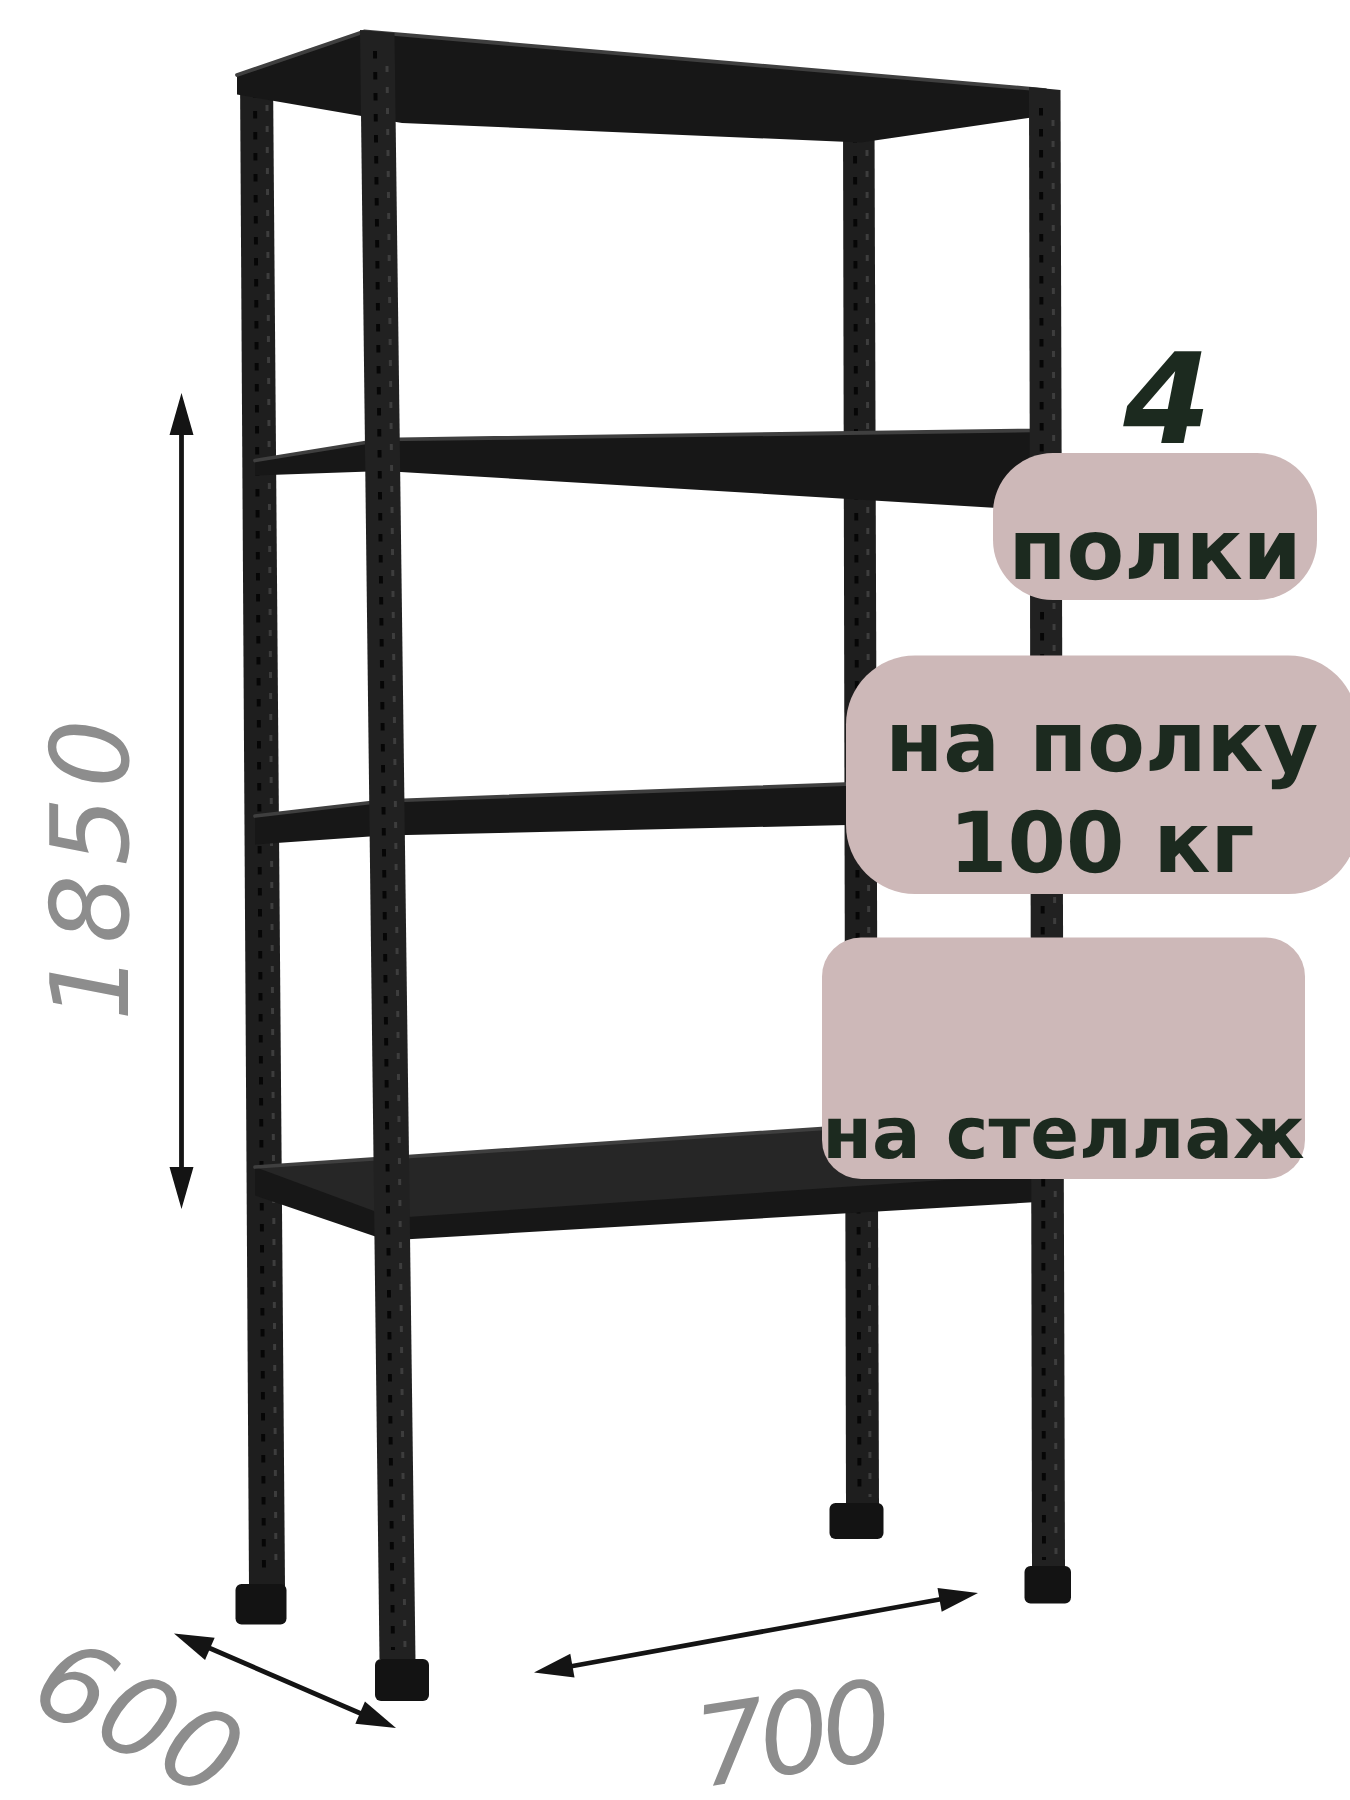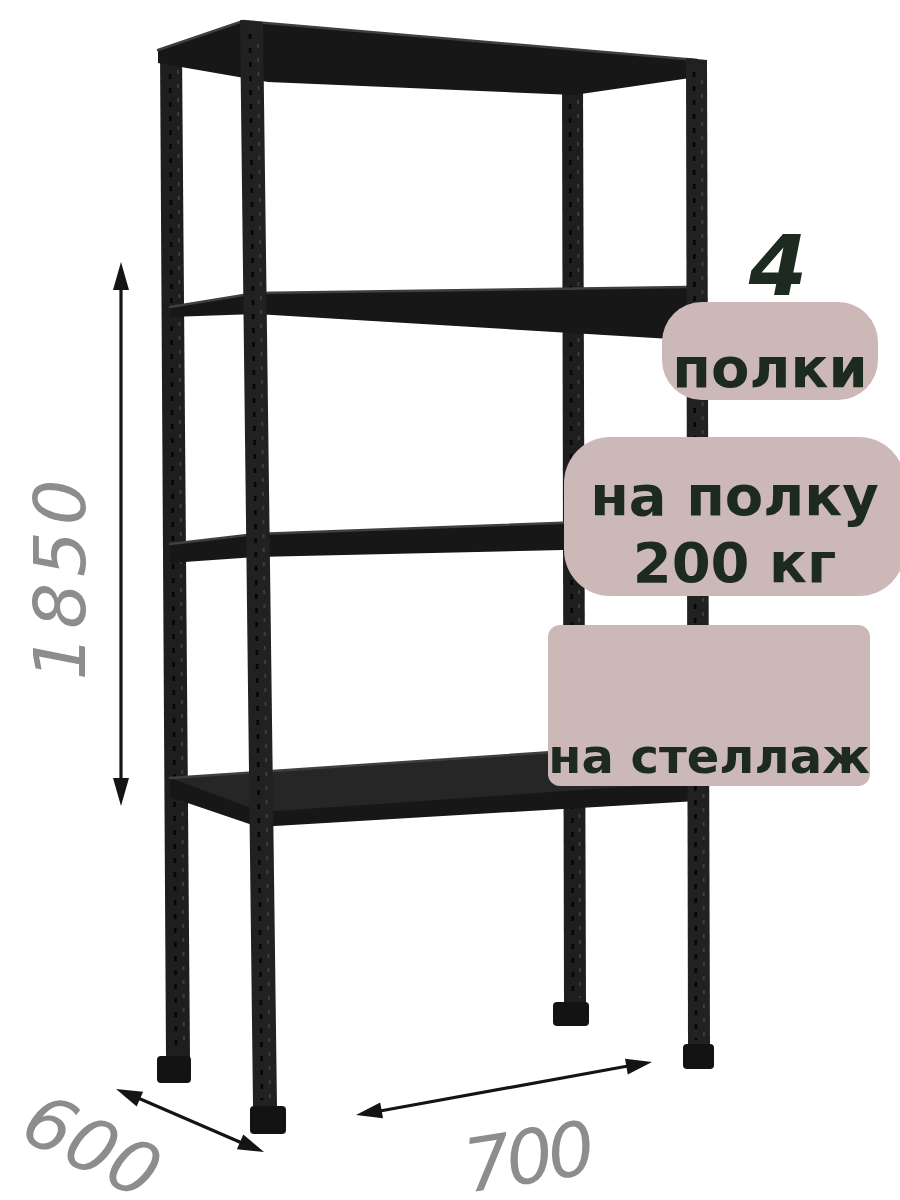--- a/index.html
+++ b/index.html
@@ -21,21 +21,21 @@
   .perf-l{stroke:#3d3d3d;stroke-width:2;stroke-dasharray:4 10;}
   .dim-line{stroke:var(--arrow);stroke-width:3.2;}
   .dim-head{fill:var(--arrow);}
   .badge{position:absolute;background:var(--badge_bg);color:var(--badge_text);
          display:flex;flex-direction:column;align-items:center;justify-content:flex-end;
          font-weight:bold;text-align:center;}
   .badge-number{position:absolute;color:var(--badge_text);font-weight:bold;font-style:italic;
          font-size:84px;line-height:1;text-align:center;}
   .b1{left:662px;top:302px;width:216px;height:98px;border-radius:40px;font-size:56px;}
   .b2{left:564px;top:437px;width:341px;height:159px;border-radius:46px;font-size:56px;line-height:1.2;}
-  .b3{left:548px;top:625px;width:322px;height:161px;border-radius:12px;line-height:1.25;}
+  .b3{left:548px;top:625px;width:322px;height:161px;border-radius:26px;line-height:1.25;}
   .b3 .l1{font-size:48px;}
   .b3 .l2{font-size:54px;}
   .dim-label{position:absolute;color:var(--dim);font-style:italic;white-space:nowrap;}
   .h-label{left:60px;top:577px;font-size:72px;letter-spacing:6px;
            transform:translate(-50%,-50%) rotate(-90deg);}
   .d-label{left:92px;top:1146px;font-size:74px;
            transform:translate(-50%,-50%) rotate(27deg);}
   .w-label{left:527px;top:1157px;font-size:74px;letter-spacing:-5px;
            transform:translate(-50%,-50%) rotate(-9deg);}
 </style>
@@ -113,21 +113,21 @@
   </svg>
 
   <div class="badge-number" style="left:733px;top:224px;width:90px;">4</div>
 
   <div class="badge b1">
     <span>полки</span>
   </div>
 
   <div class="badge b2">
     <span>на полку</span>
-    <span>200 кг</span>
+    <span>100 кг</span>
   </div>
 
   <div class="badge b3">
     <span class="l1">на стеллаж</span>
   </div>
 
   <div class="dim-label h-label">1850</div>
   <div class="dim-label d-label">600</div>
   <div class="dim-label w-label">700</div>
 

